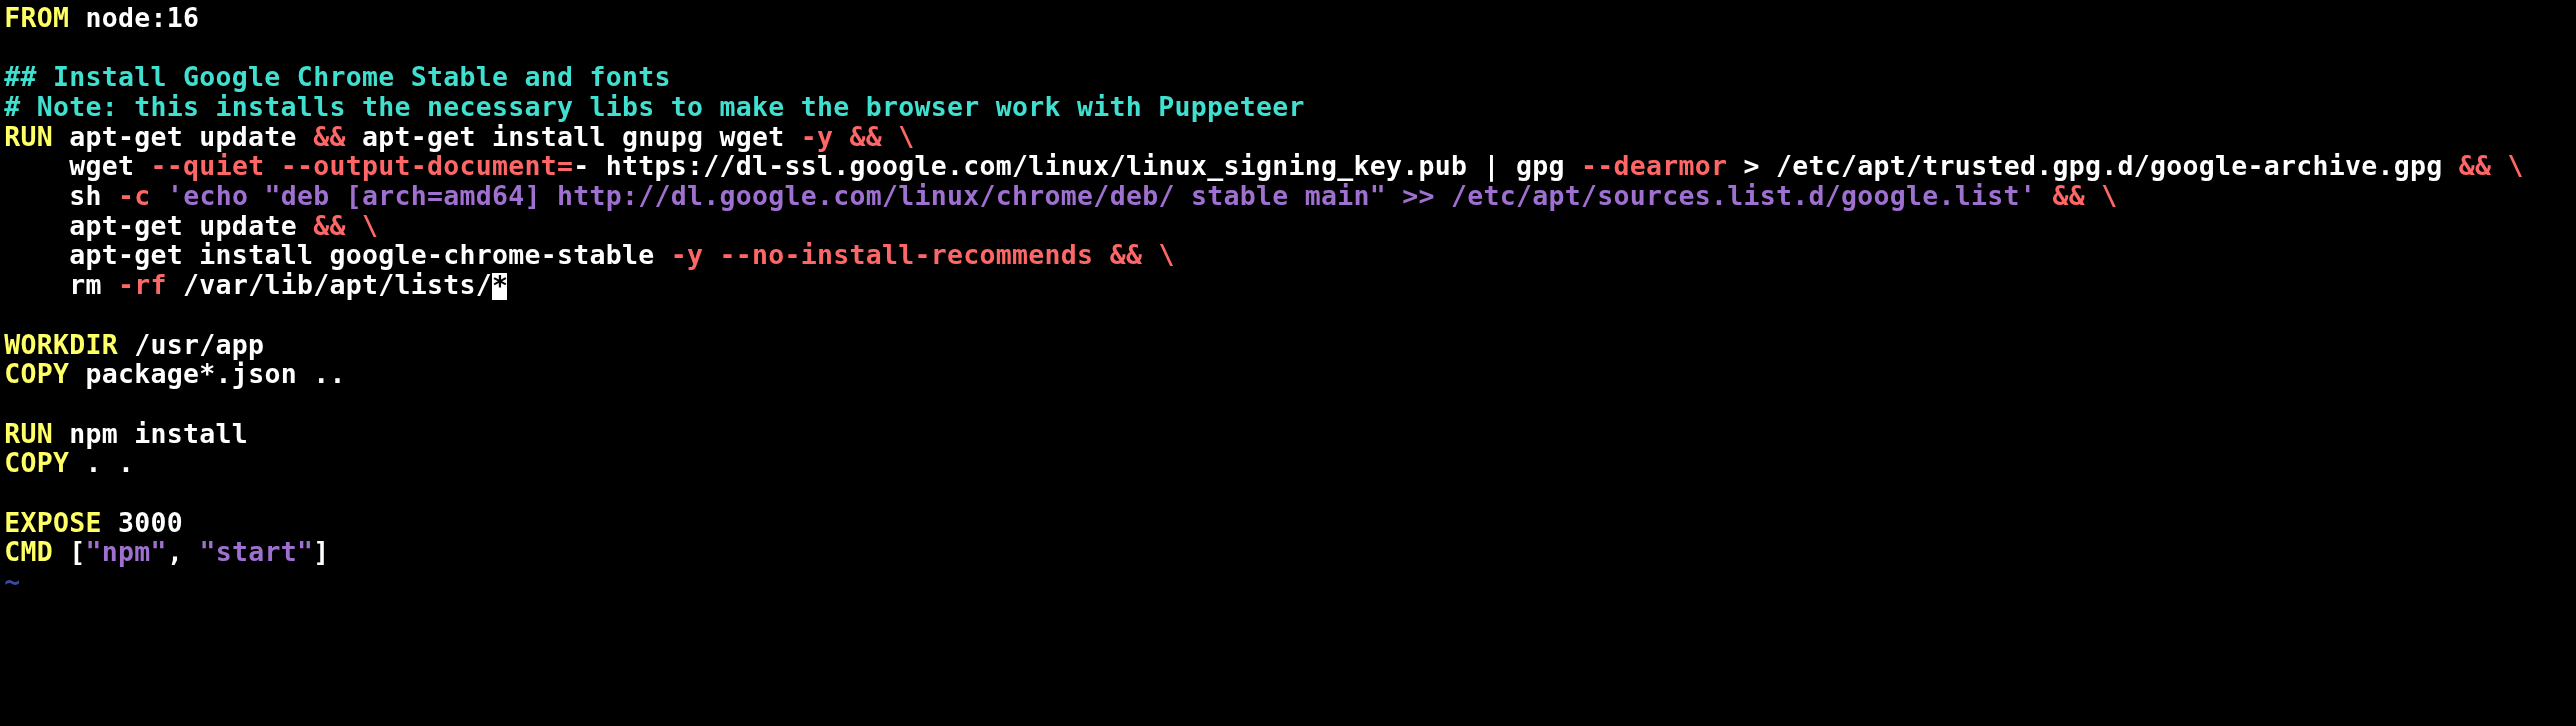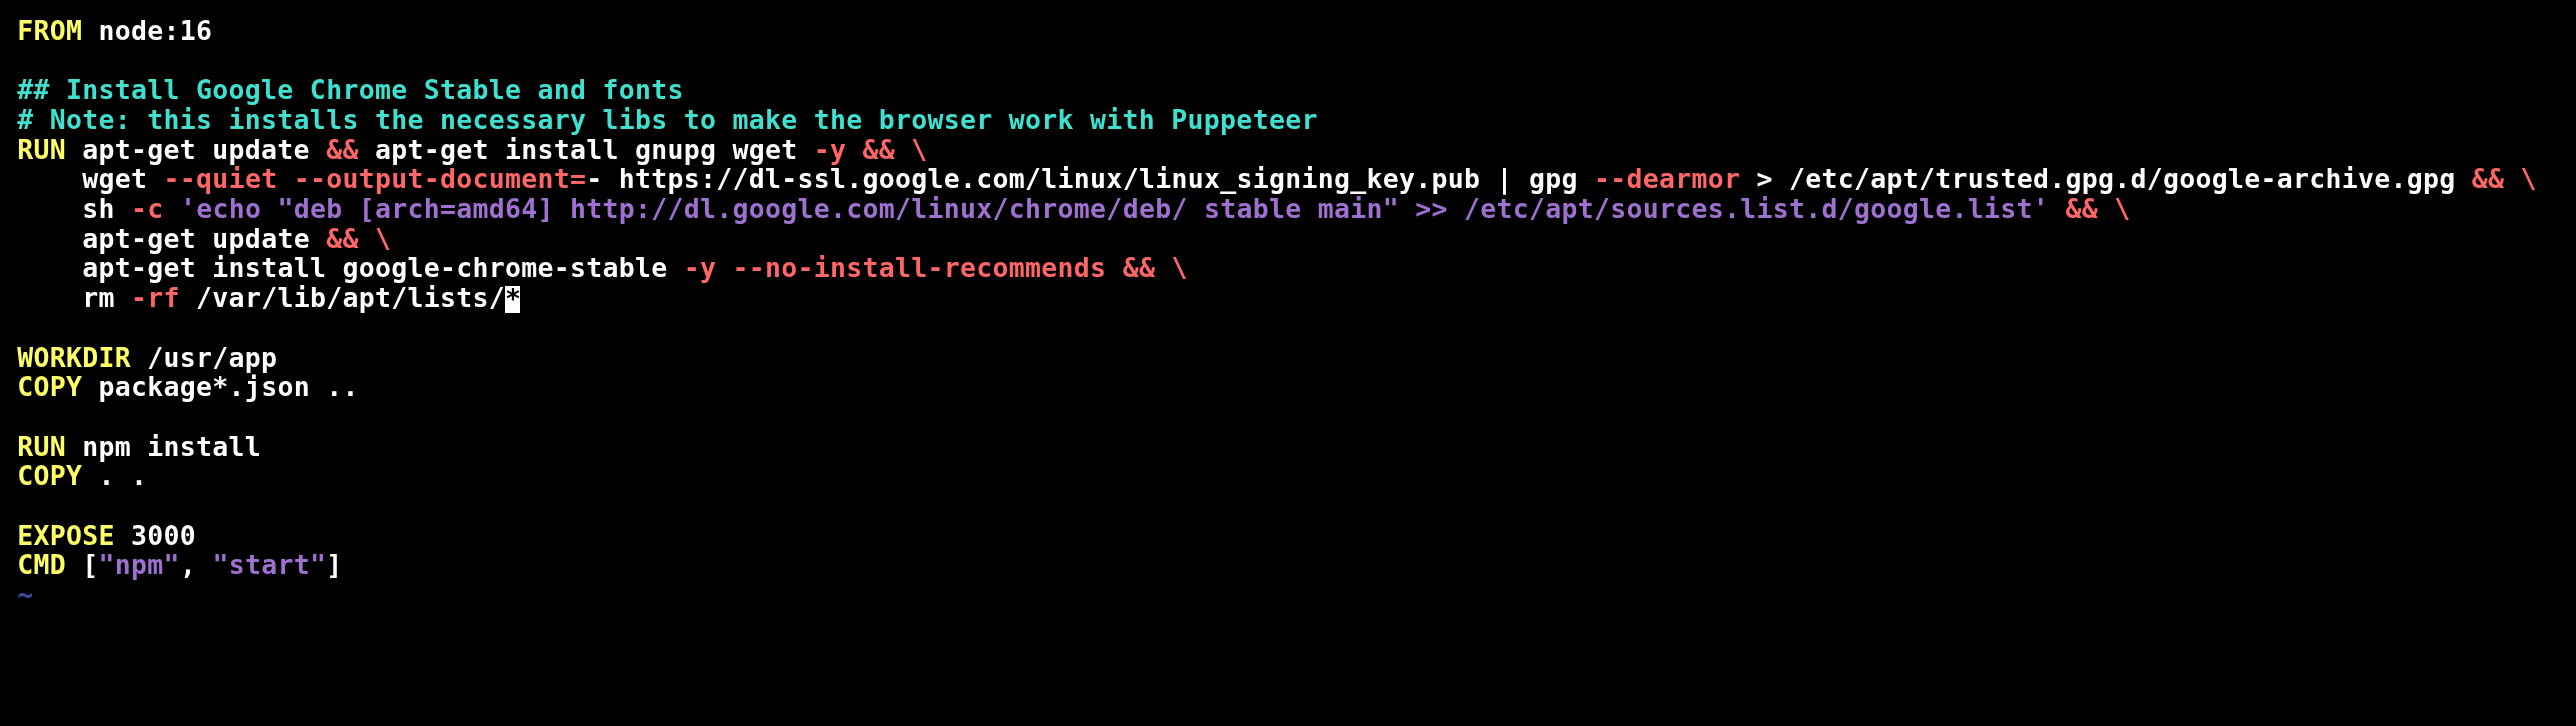--- a/index.html
+++ b/index.html
@@ -11,21 +11,21 @@
     font-weight: bold;
     font-size: 26.5px;
     line-height: 1.12;
     letter-spacing: 0.3px;
     width: 2576px;
     height: 727px;
     overflow: hidden;
     -webkit-font-smoothing: none;
   }
   pre.code {
-    margin: 16px;
+    margin: 3px;
     padding: 0 0 0 1.3px;
     white-space: pre-wrap;
     word-break: break-all;
   }
   .kw   { color: #ffff66; }      
   .op   { color: #ff6666; }      
   .cmt  { color: #40e0d0; }      
   .str  { color: #9f70d0; }      
   .plain{ color: #ffffff; }
   .cursor {

